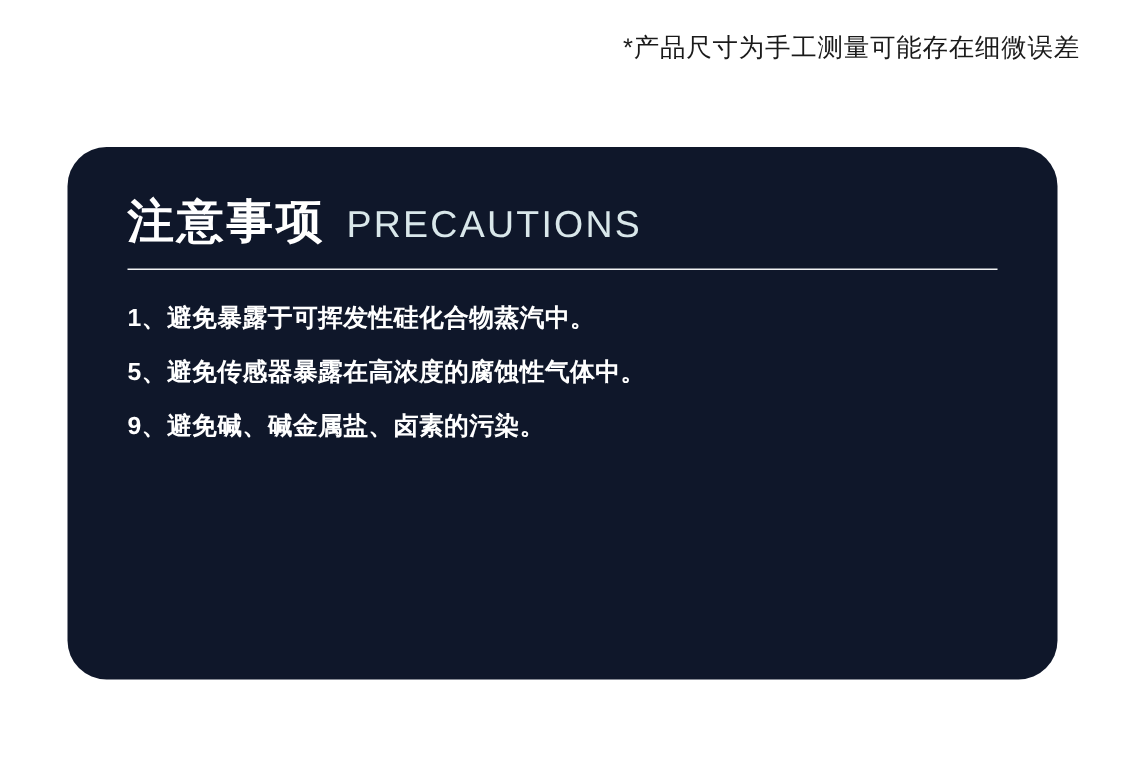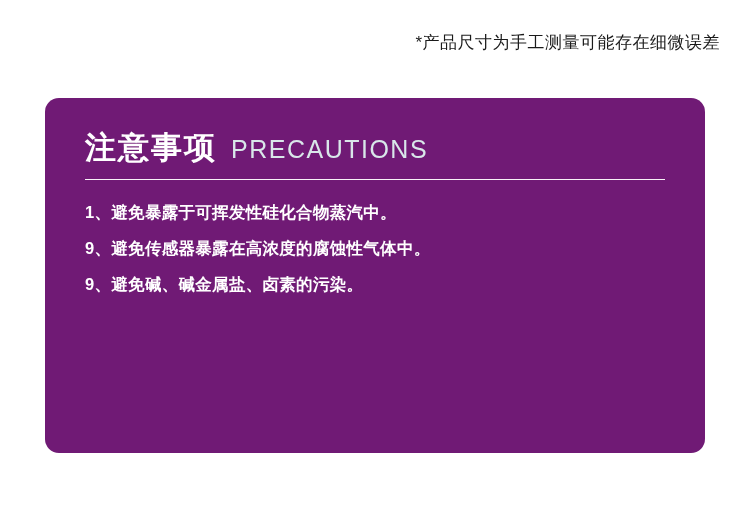--- a/index.html
+++ b/index.html
@@ -14,35 +14,35 @@
     overflow: hidden;
   }
   .page {
     position: relative;
     width: 750px;
     height: 511px;
     box-sizing: border-box;
   }
   .note-line {
     position: absolute;
-    top: 31px;
+    top: 20px;
     right: 30px;
     font-size: 17px;
     color: #1a1a1a;
     letter-spacing: 0.5px;
     white-space: nowrap;
   }
   .panel {
     position: absolute;
     left: 45px;
     top: 98px;
     width: 660px;
     height: 355px;
-    background: #701a75;
-    border-radius: 14px;
+    background: #0f172a;
+    border-radius: 26px;
     box-sizing: border-box;
     padding: 34px 40px 0 40px;
   }
   .panel-header {
     display: flex;
     align-items: baseline;
     gap: 14px;
   }
   .title-cn {
     font-size: 31px;
@@ -87,19 +87,19 @@
 
     <div class="panel-header">
       <div class="title-cn">注意事项</div>
       <div class="title-en">PRECAUTIONS</div>
     </div>
 
     <div class="divider"></div>
 
     <div class="items">
       <div class="item">1、避免暴露于可挥发性硅化合物蒸汽中。</div>
-      <div class="item">9、避免传感器暴露在高浓度的腐蚀性气体中。</div>
+      <div class="item">5、避免传感器暴露在高浓度的腐蚀性气体中。</div>
       <div class="item">9、避免碱、碱金属盐、卤素的污染。</div>
     </div>
 
   </div>
 
 </div>
 
 </body></html>

